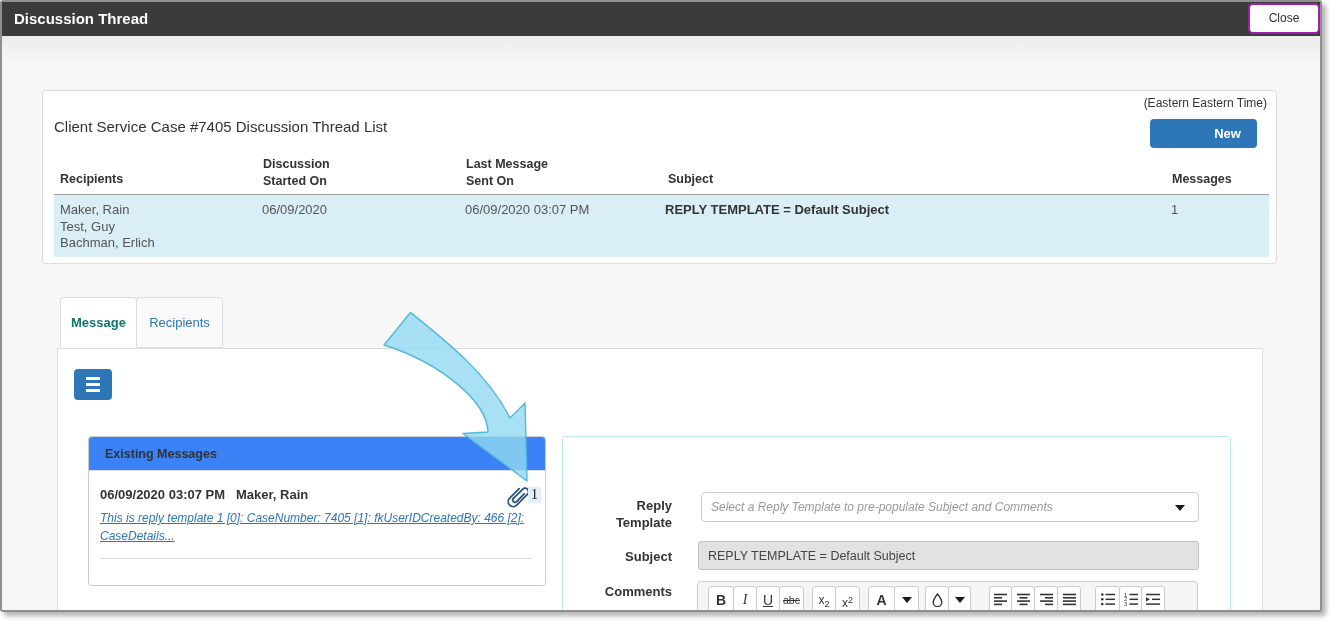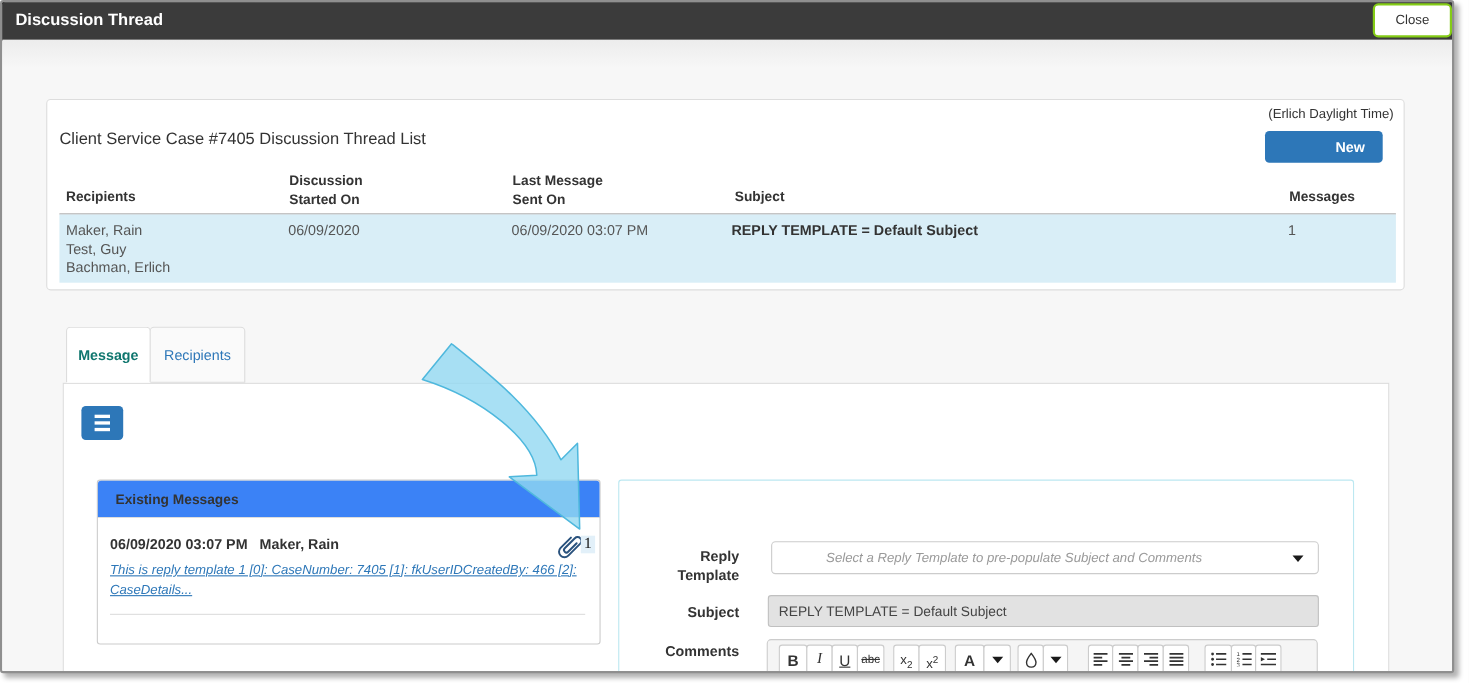--- a/index.html
+++ b/index.html
@@ -10,21 +10,21 @@
   box-shadow:4px 4px 5px rgba(0,0,0,0.3); overflow:hidden;
 }
 #titlebar {
   position:absolute; left:-2px; top:-2px; width:1322px; height:37px; background:#3b3b3b;
   border:2px solid #242424; border-bottom-width:1px; border-radius:5px 5px 0 0;
   color:#fff; font-size:15px; font-weight:bold; line-height:33px; padding-left:12px;
   box-shadow:0 4px 8px rgba(0,0,0,0.15);
 }
 #closebtn {
   position:absolute; right:0px; top:1px; width:72px; height:31px; background:#fff;
-  border:2px solid #84cc16; border-radius:5px; color:#333; font-size:12px; font-weight:normal;
+  border:2px solid #a21caf; border-radius:5px; color:#333; font-size:12px; font-weight:normal;
   text-align:center; line-height:27px;
 }
 #body1 { position:absolute; left:0; top:34px; width:100%; height:578px;
   background:linear-gradient(#ececec, #f7f7f7 26px); }
 
 #panel1 { position:absolute; left:40px; top:54px; width:1235px; height:174px;
   background:#fff; border:1px solid #ddd; border-radius:4px; }
 #edt { position:absolute; right:9px; top:5px; font-size:12px; color:#333; }
 #heading { position:absolute; left:11px; top:27px; font-size:15px; color:#333; }
 #newdisc { position:absolute; right:19px; top:28px; width:107px; height:29px;
@@ -60,42 +60,42 @@
 
 #panelmsg { position:absolute; left:504px; top:87px; width:669px; height:200px;
   background:#fff; border:1px solid #bce8f1; border-radius:3px; }
 #panelmsg .hd { height:35px; background:#d9edf7; border-bottom:1px solid #bce8f1;
   font-size:13px; line-height:35px; padding-left:17px; color:#31708f; border-radius:3px 3px 0 0;}
 #panelmsg .hd b { color:#31708f; }
 #panelmsg .hd span { color:#3a87ad; font-size:12.5px; }
 .flabel { position:absolute; font-size:13px; font-weight:bold; color:#333; text-align:right; width:100px; right:558px; line-height:17px;}
 #sel { position:absolute; left:138px; top:55px; width:498px; height:30px; background:#fff;
   border:1px solid #ccc; border-radius:4px; }
-#sel .ph { position:absolute; left:9px; top:7px; font-size:12px; font-style:italic; color:#999;margin-left:40px; }
+#sel .ph { position:absolute; left:9px; top:7px; font-size:12px; font-style:italic; color:#999; }
 #sel .caret { position:absolute; right:13px; top:12px; width:0; height:0;
   border-left:5.5px solid transparent; border-right:5.5px solid transparent; border-top:6px solid #1a1a1a; }
 #subjinput { position:absolute; left:135px; top:104px; width:501px; height:29px; background:#e2e2e2;
   border:1px solid #c0c0c0; border-radius:3px; font-size:12.5px; color:#444; line-height:28px; padding-left:9px; }
 #editor { position:absolute; left:134px; top:144px; width:501px; height:60px; background:#f5f5f5;
   border:1px solid #ccc; border-radius:4px; padding:4px; }
 .tbtn { position:absolute; top:4px; height:28px; background:#fff; border:1px solid #ccc;
   border-radius:3px; font-size:14px; color:#333; text-align:center; line-height:26px; }
 .dcaret { display:inline-block; width:0; height:0; border-left:5px solid transparent;
   border-right:5px solid transparent; border-top:6px solid #1a1a1a; vertical-align:2px; }
 
 #arrow { position:absolute; left:358px; top:288px; z-index:5; }
 </style>
 </head>
 <body>
 <div id="win">
   <div id="titlebar">Discussion Thread</div>
   <div id="closebtn">Close</div>
   <div id="body1">
     <div id="panel1">
-      <div id="edt">(Erlich Daylight Time)</div>
+      <div id="edt">(Eastern Eastern Time)</div>
       <div id="heading">Client Service Case #7405 Discussion Thread List</div>
       <div id="newdisc">New Discussion</div>
       <div class="th" style="left:17px; top:80px;">Recipients</div>
       <div class="th" style="left:220px; top:65px;">Discussion<br>Started On</div>
       <div class="th" style="left:423px; top:65px;">Last Message<br>Sent On</div>
       <div class="th" style="left:625px; top:80px;">Subject</div>
       <div class="th" style="left:1129px; top:80px;">Messages</div>
       <div id="thead-line"></div>
       <div id="trow">
         <div class="td" style="left:6px;">Maker, Rain<br>Test, Guy<br>Bachman, Erlich</div>

